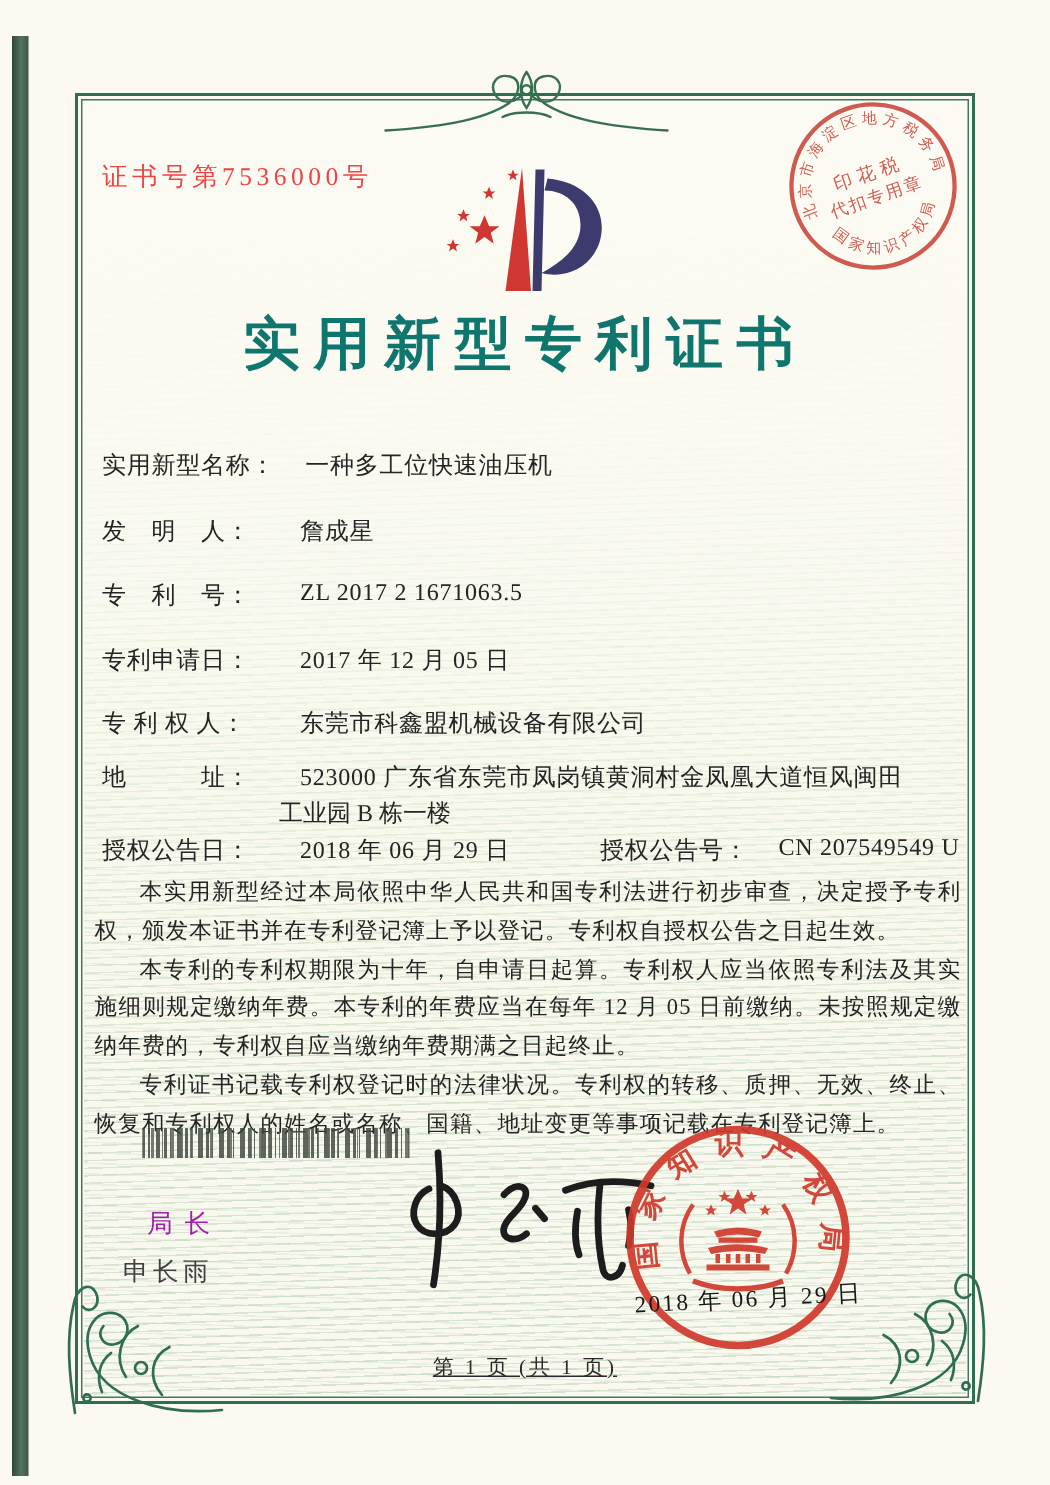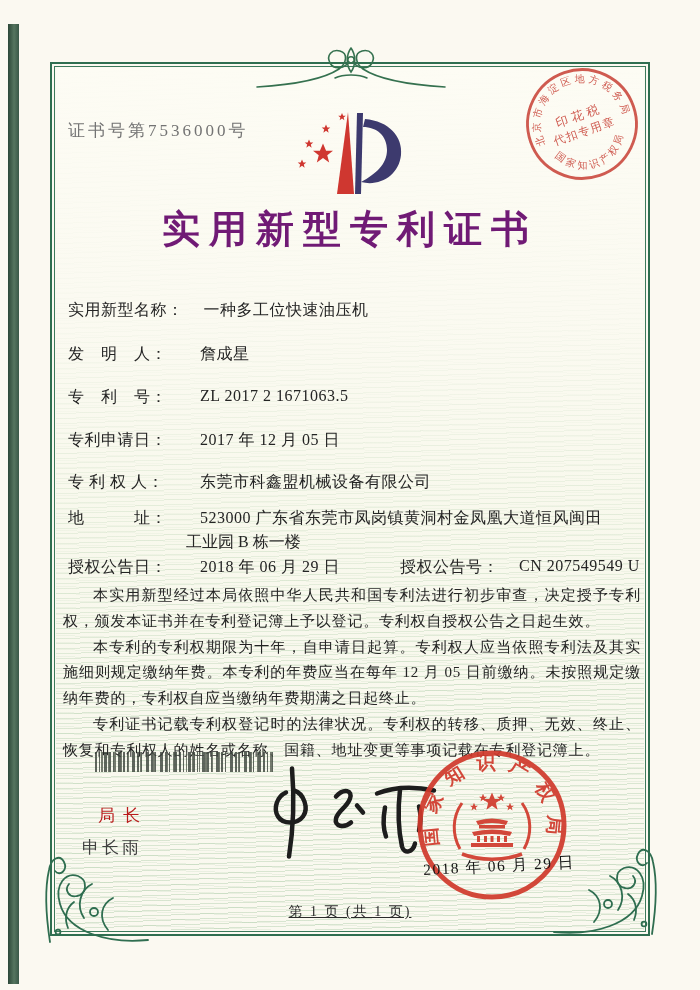--- a/index.html
+++ b/index.html
@@ -13,32 +13,32 @@
          border:2px solid #2f6e50;box-sizing:border-box;}
   .frame::before{content:"";position:absolute;inset:2px;border:1px solid #3c7a5b;}
   
   .guilloche{position:absolute;left:56px;top:68px;width:588px;height:862px;
     background:
       linear-gradient(180deg,rgba(253,252,244,.98) 0%,rgba(251,250,241,.9) 28%,
         rgba(246,248,233,.55) 52%,rgba(238,245,223,.18) 75%,rgba(233,242,217,.05) 100%),
       repeating-linear-gradient(178deg,rgba(128,178,128,.30) 0 1px,rgba(255,255,255,0) 1px 5px),
       repeating-linear-gradient(2deg,rgba(128,178,128,.14) 0 1px,rgba(255,255,255,0) 1px 7px);}
   .abs{position:absolute;}
-  .certno{left:68px;top:119px;font-size:17px;letter-spacing:3px;color:#737373;text-align:right;}
+  .certno{left:68px;top:106px;font-size:17px;letter-spacing:3px;color:#ef4444;text-align:right;}
   .title{left:50px;top:204px;width:600px;text-align:center;font-size:38px;font-weight:bold;
-         letter-spacing:9px;color:#701a75;}
+         letter-spacing:9px;color:#0f766e;}
   .row{left:68px;display:flex;font-size:16px;color:#242424;white-space:nowrap;gap:12px;}
   .row .lab{display:inline-block;min-width:112px;letter-spacing:.5px;}
   .row .val{margin-left:8px;letter-spacing:.5px;}
   .addr2{left:186px;font-size:16px;}
   .grantno{left:400px;}
   .notice{left:63px;top:583px;width:578px;font-size:15px;line-height:1.72;
           letter-spacing:.8px;color:#242424;}
   .notice p{margin:0;text-indent:2em;text-align:justify;}
-  .director-title{left:98px;top:804px;font-size:17px;letter-spacing:8px;color:#b91c1c;}
+  .director-title{left:98px;top:804px;font-size:17px;letter-spacing:8px;color:#a21caf;}
   .director-name{left:82px;top:836px;font-size:17px;letter-spacing:3px;color:#404040;}
   .barcode{left:95px;top:752px;width:178px;height:20px;opacity:.82;
     background:
       repeating-linear-gradient(90deg,#3e463e 0 2px,transparent 2px 4px,#3e463e 4px 5px,
         transparent 5px 9px,#3e463e 9px 12px,transparent 12px 14px),
       repeating-linear-gradient(90deg,#596054 0 1px,transparent 1px 6px,#596054 6px 8px,transparent 8px 13px);}
   .footer{left:50px;top:903px;width:600px;text-align:center;font-size:14px;
           letter-spacing:2px;color:#2a2a2a;text-decoration:underline;}
   .sig{left:248px;top:760px;}
   .seal-main{left:412px;top:745px;}

